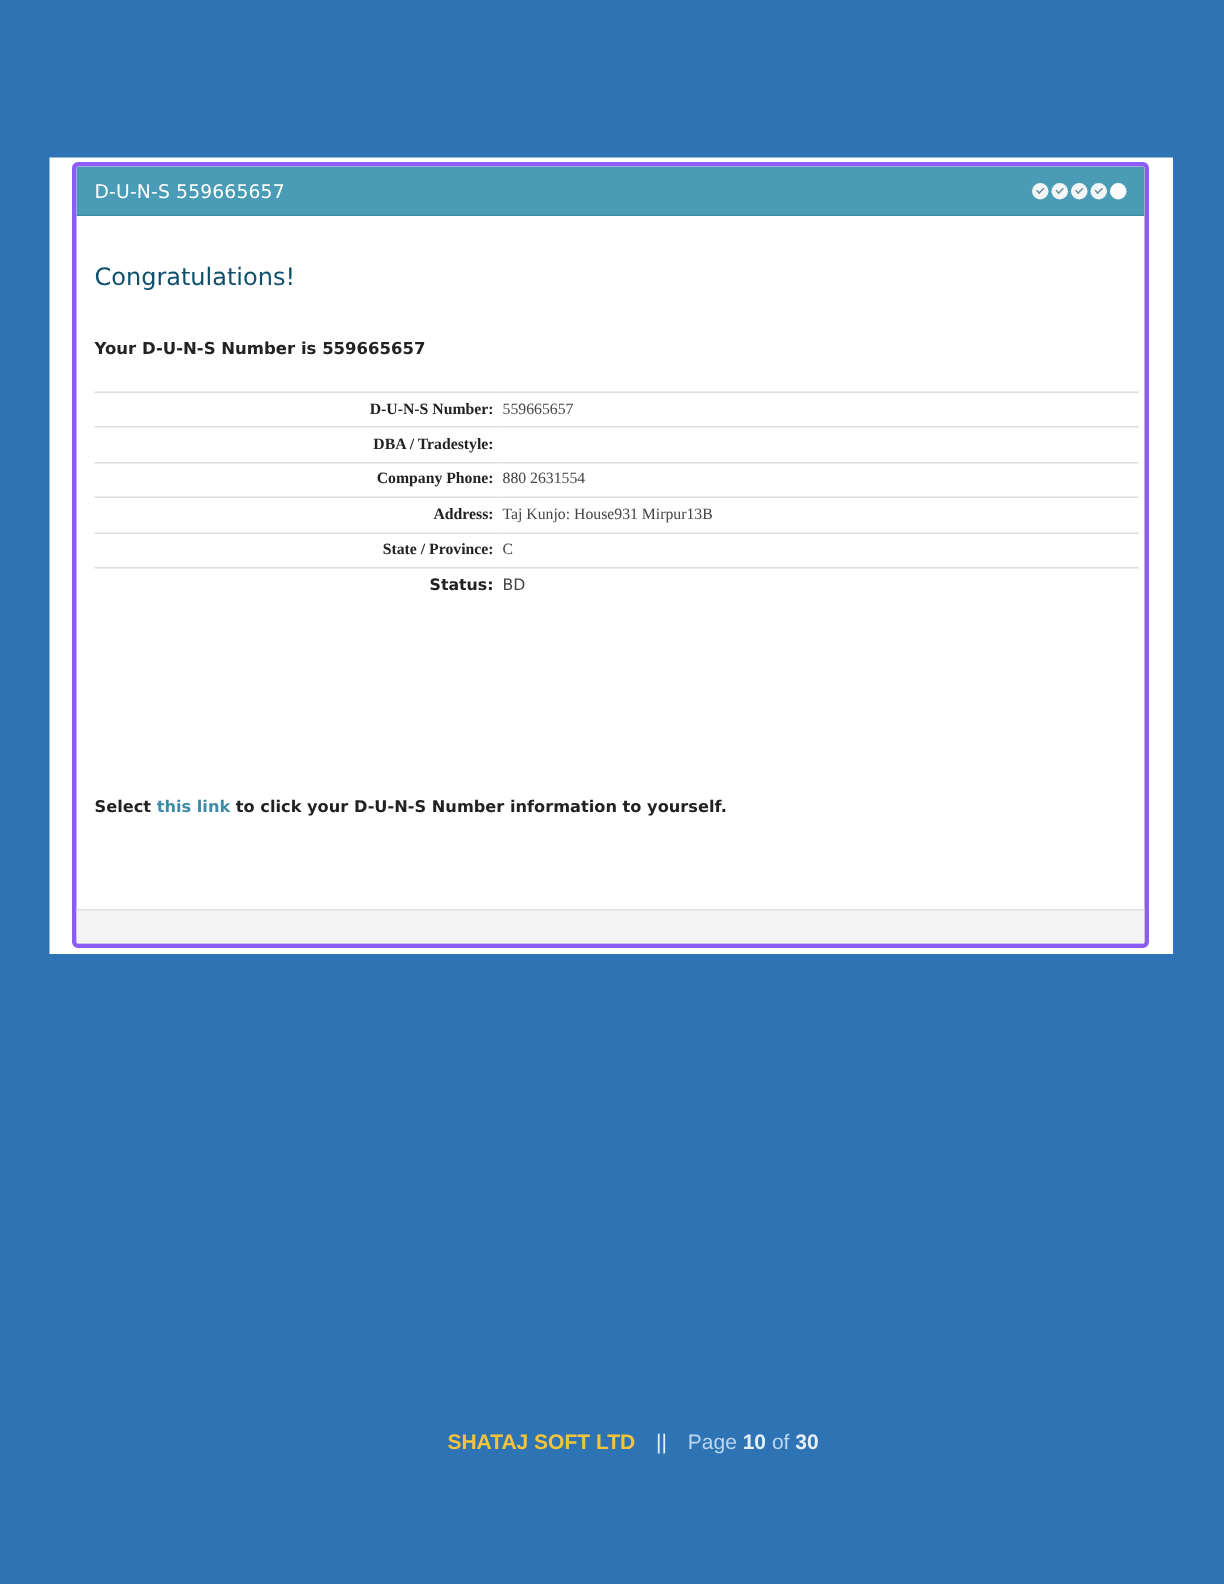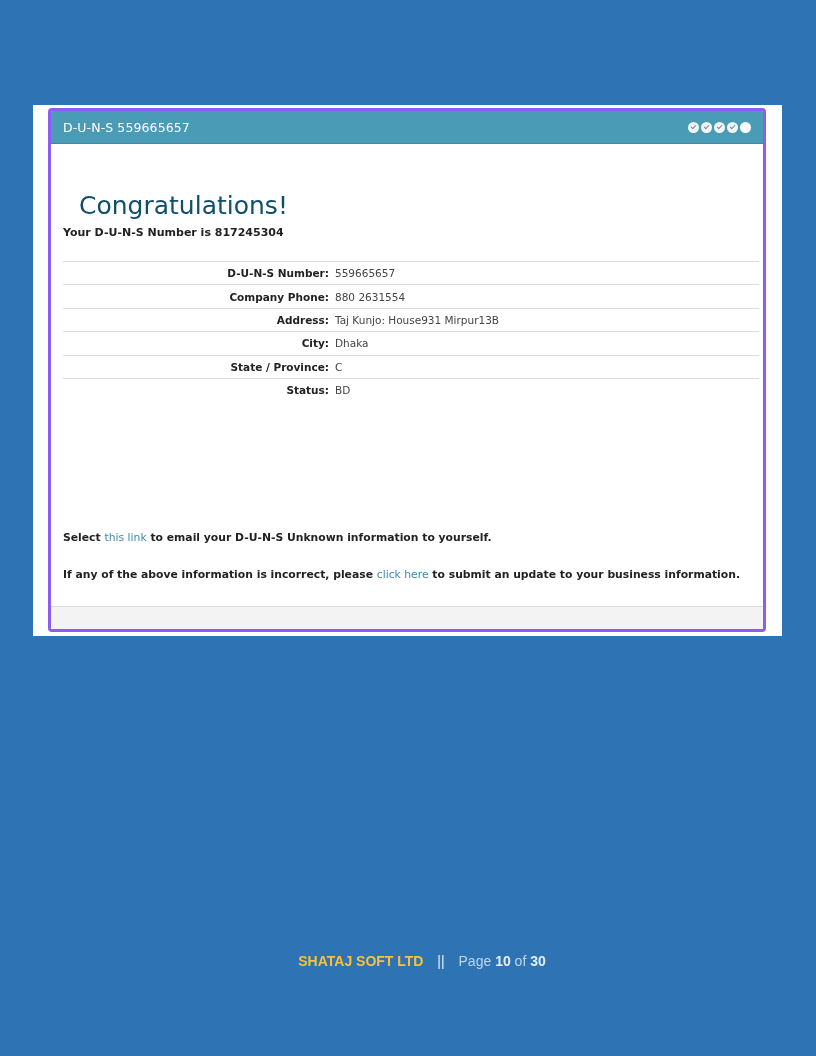--- a/index.html
+++ b/index.html
@@ -73,23 +73,23 @@
       border-bottom: 1.2px solid #6b8e9a;
       transform: rotate(-45deg);
       margin-top: -1px;
     }
     .step.current {
       background: #ffffff;
     }
     .congrats {
       font-family: "DejaVu Sans", sans-serif;
       color: #0e4f6b;
-      font-size: 25px;
+      font-size: 16px;
       font-weight: normal;
-      margin: 16px;
+      margin: 0;
       position: absolute;
       top: 64px;
       left: 12px;
     }
     .duns-line {
       position: absolute;
       top: 115px;
       left: 12px;
       font-size: 11px;
       font-weight: bold;
@@ -103,20 +103,21 @@
       width: 696px;
       border-collapse: collapse;
       font-family: "DejaVu Sans", sans-serif;
       font-size: 10.5px;
     }
     .info-table tr {
       height: 23.4px;
     }
     .info-table tr.bordered td {
       border-top: 1px solid #dcdcdc;
+      font-family: Liberation Serif, serif;
     }
     .info-table tr.last td {
       border-top: 1px solid #dcdcdc;
     }
     .info-table td.label {
       width: 266px;
       text-align: right;
       font-weight: bold;
       color: #222222;
       padding: 0 6px 0 0;
@@ -132,21 +133,21 @@
       left: 12px;
       font-size: 10.8px;
       font-weight: bold;
       color: #222222;
       font-family: "DejaVu Sans", sans-serif;
       white-space: nowrap;
     }
     .para a {
       color: #3c8aa6;
       text-decoration: none;
-      font-weight: normal;
+      font-weight: bold;
     }
     .para-1 { top: 420px; }
     .para-2 { top: 457px; }
     .panel-footer {
       position: absolute;
       left: 0;
       right: 0;
       bottom: 0;
       height: 22px;
       background: #f3f3f3;
@@ -188,58 +189,55 @@
       <div class="steps">
         <span class="step done"></span>
         <span class="step done"></span>
         <span class="step done"></span>
         <span class="step done"></span>
         <span class="step current"></span>
       </div>
     </div>
 
     <h1 class="congrats">Congratulations!</h1>
-    <div class="duns-line">Your D-U-N-S Number is 817245304</div>
+    <div class="duns-line">Your D-U-N-S Number is 559665657</div>
 
     <table class="info-table">
       <tbody>
         <tr class="bordered">
           <td class="label">D-U-N-S Number:</td>
           <td class="value">559665657</td>
         </tr>
         <tr class="bordered">
+          <td class="label">DBA / Tradestyle:</td>
+          <td class="value"></td>
+        </tr>
+        <tr class="bordered">
           <td class="label">Company Phone:</td>
           <td class="value">880 2631554</td>
         </tr>
         <tr class="bordered">
           <td class="label">Address:</td>
           <td class="value">Taj Kunjo: House931 Mirpur13B</td>
-        </tr>
-        <tr class="bordered">
-          <td class="label">City:</td>
-          <td class="value">Dhaka</td>
         </tr>
         <tr class="bordered">
           <td class="label">State / Province:</td>
           <td class="value">C</td>
         </tr>
         <tr class="last">
           <td class="label">Status:</td>
           <td class="value">BD</td>
         </tr>
       </tbody>
     </table>
 
     <div class="para para-1">
-      <span>Select </span><a href="#">this link</a><span> to email your D-U-N-S Unknown information to yourself.</span>
+      <span>Select </span><a href="#">this link</a><span> to click your D-U-N-S Number information to yourself.</span>
     </div>
 
-    <div class="para para-2">
-      <span>If any of the above information is incorrect, please </span><a href="#">click here</a><span> to submit an update to your business information.</span>
-    </div>
 
     <div class="panel-footer"></div>
   </div>
 </div>
 
 <div class="page-footer">
   <span class="company">SHATAJ SOFT LTD</span>
   <span class="sep">||</span>
   <span class="page-label">Page</span>
   <span class="page-num">10</span>

